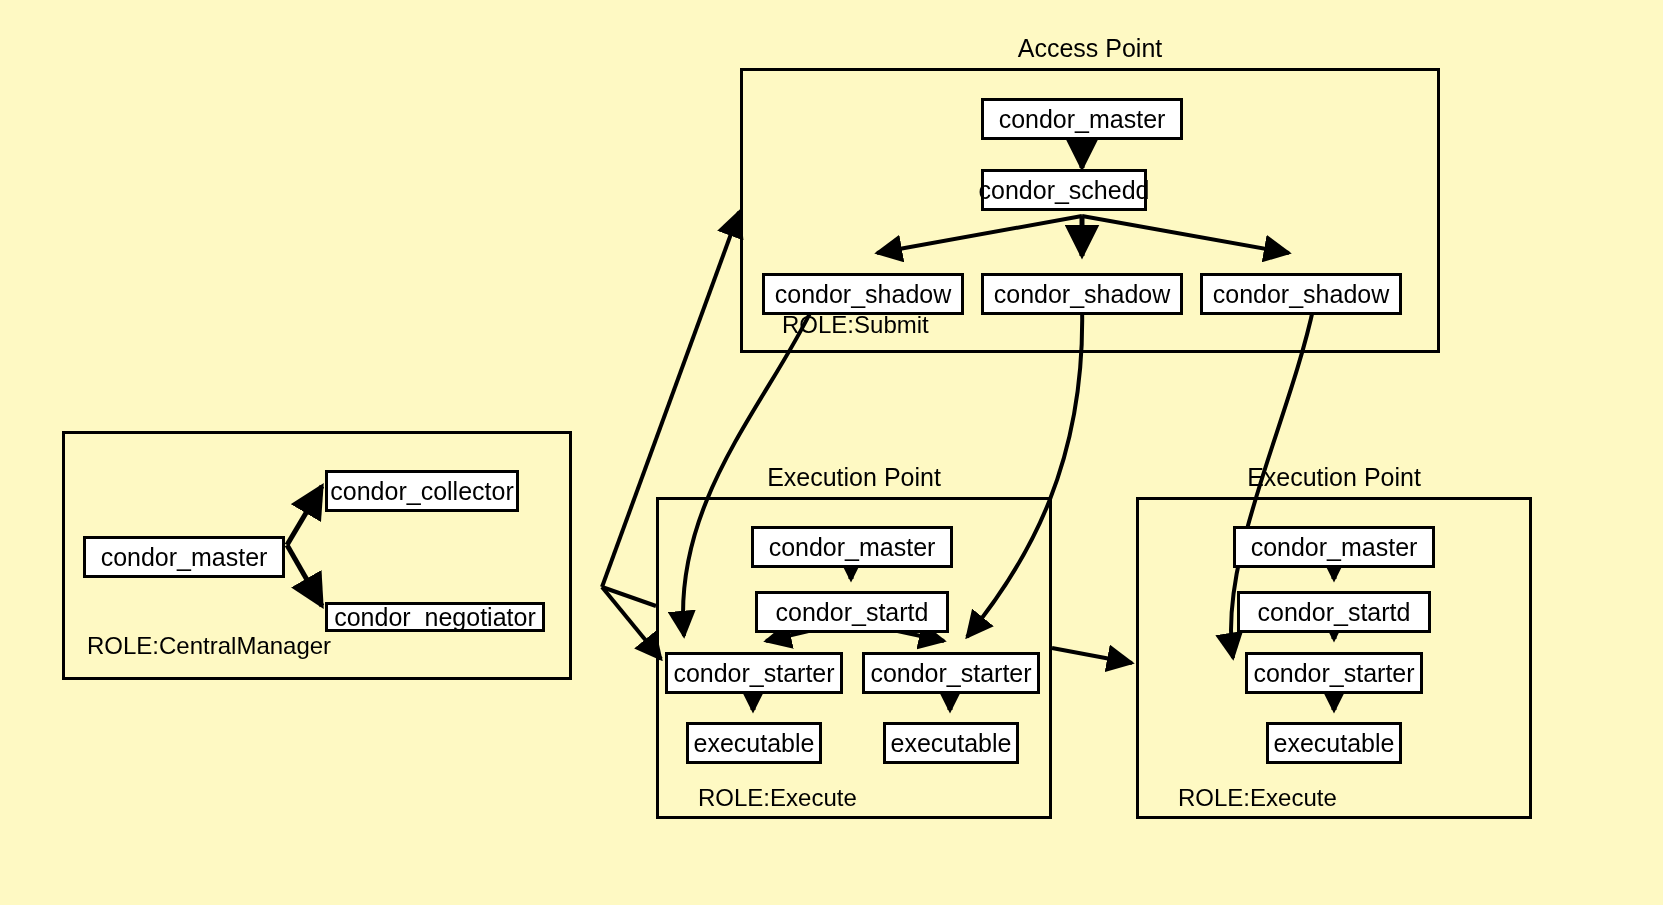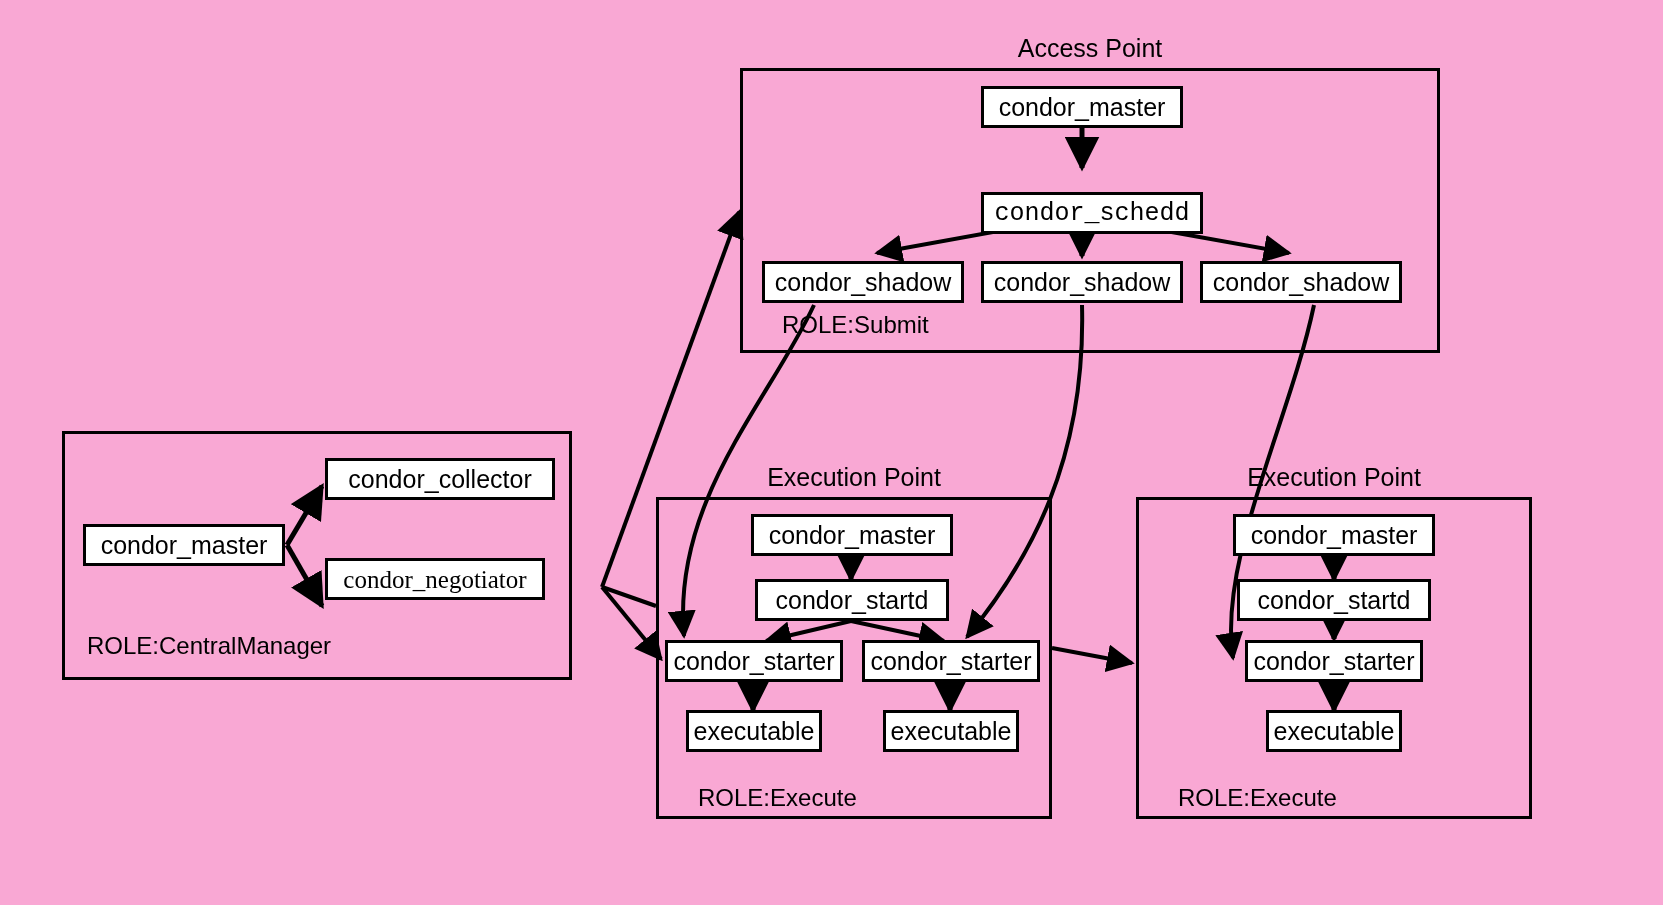--- a/index.html
+++ b/index.html
@@ -4,21 +4,21 @@
 <style>
   html, body {
     margin: 0;
     padding: 0;
     background: #ffffff;
   }
   #canvas {
     position: relative;
     width: 1663px;
     height: 905px;
-    background: #f9a8d4;
+    background: #fef9c3;
     font-family: "Liberation Sans", sans-serif;
     overflow: hidden;
   }
   svg#wires {
     position: absolute;
     left: 0;
     top: 0;
     width: 1663px;
     height: 905px;
     pointer-events: none;
@@ -49,20 +49,21 @@
     border: 3px solid #000000;
     background: #ffffff;
     box-sizing: border-box;
     display: flex;
     align-items: center;
     justify-content: center;
     font-size: 25px;
     color: #000000;
     white-space: nowrap;
     line-height: 1;
+    margin-top: 12px;
   }
 </style>
 </head>
 <body>
 
 <div id="canvas">
 
   <svg id="wires" viewBox="0 0 1663 905" xmlns="http://www.w3.org/2000/svg">
     <defs>
       <marker id="arrow" viewBox="0 0 10 10" refX="9" refY="5" markerWidth="7" markerHeight="7" orient="auto-start-reverse">
@@ -106,38 +107,38 @@
     <line x1="1334" y1="621" x2="1334" y2="639" stroke="#000000" stroke-width="5" marker-end="url(#arrow)"></line>
     <line x1="1334" y1="682" x2="1334" y2="710" stroke="#000000" stroke-width="5" marker-end="url(#arrow)"></line>
   </svg>
 
   <div class="group-title" style="left:740px; top:36px; width:700px;">Access Point</div>
 
   <div class="group-box" style="left:740px; top:68px; width:700px; height:285px;"></div>
 
   <div class="node" style="left:981px; top:86px; width:202px; height:42px;">condor_master</div>
 
-  <div class="node" style="left:981px; top:192px; width:222px; height:42px;font-family:Liberation Mono, monospace;">condor_schedd</div>
+  <div class="node" style="left:981px; top:157px; width:166px; height:42px;">condor_schedd</div>
 
   <div class="node" style="left:762px; top:261px; width:202px; height:42px;">condor_shadow</div>
 
   <div class="node" style="left:981px; top:261px; width:202px; height:42px;">condor_shadow</div>
 
   <div class="node" style="left:1200px; top:261px; width:202px; height:42px;">condor_shadow</div>
 
   <div class="role-label" style="left:782px; top:313px;">ROLE:Submit</div>
 
 
   <div class="group-box" style="left:62px; top:431px; width:510px; height:249px;"></div>
 
   <div class="node" style="left:83px; top:524px; width:202px; height:42px;">condor_master</div>
 
-  <div class="node" style="left:325px; top:458px; width:230px; height:42px;">condor_collector</div>
+  <div class="node" style="left:325px; top:458px; width:194px; height:42px;">condor_collector</div>
 
-  <div class="node" style="left:325px; top:558px; width:220px; height:42px;font-family:Liberation Serif, serif;">condor_negotiator</div>
+  <div class="node" style="left:325px; top:590px; width:220px; height:30px;">condor_negotiator</div>
 
   <div class="role-label" style="left:87px; top:634px;">ROLE:CentralManager</div>
 
   <div class="group-title" style="left:656px; top:465px; width:396px;">Execution Point</div>
 
   <div class="group-box" style="left:656px; top:497px; width:396px; height:322px;"></div>
 
   <div class="node" style="left:751px; top:514px; width:202px; height:42px;">condor_master</div>
 
   <div class="node" style="left:755px; top:579px; width:194px; height:42px;">condor_startd</div>

